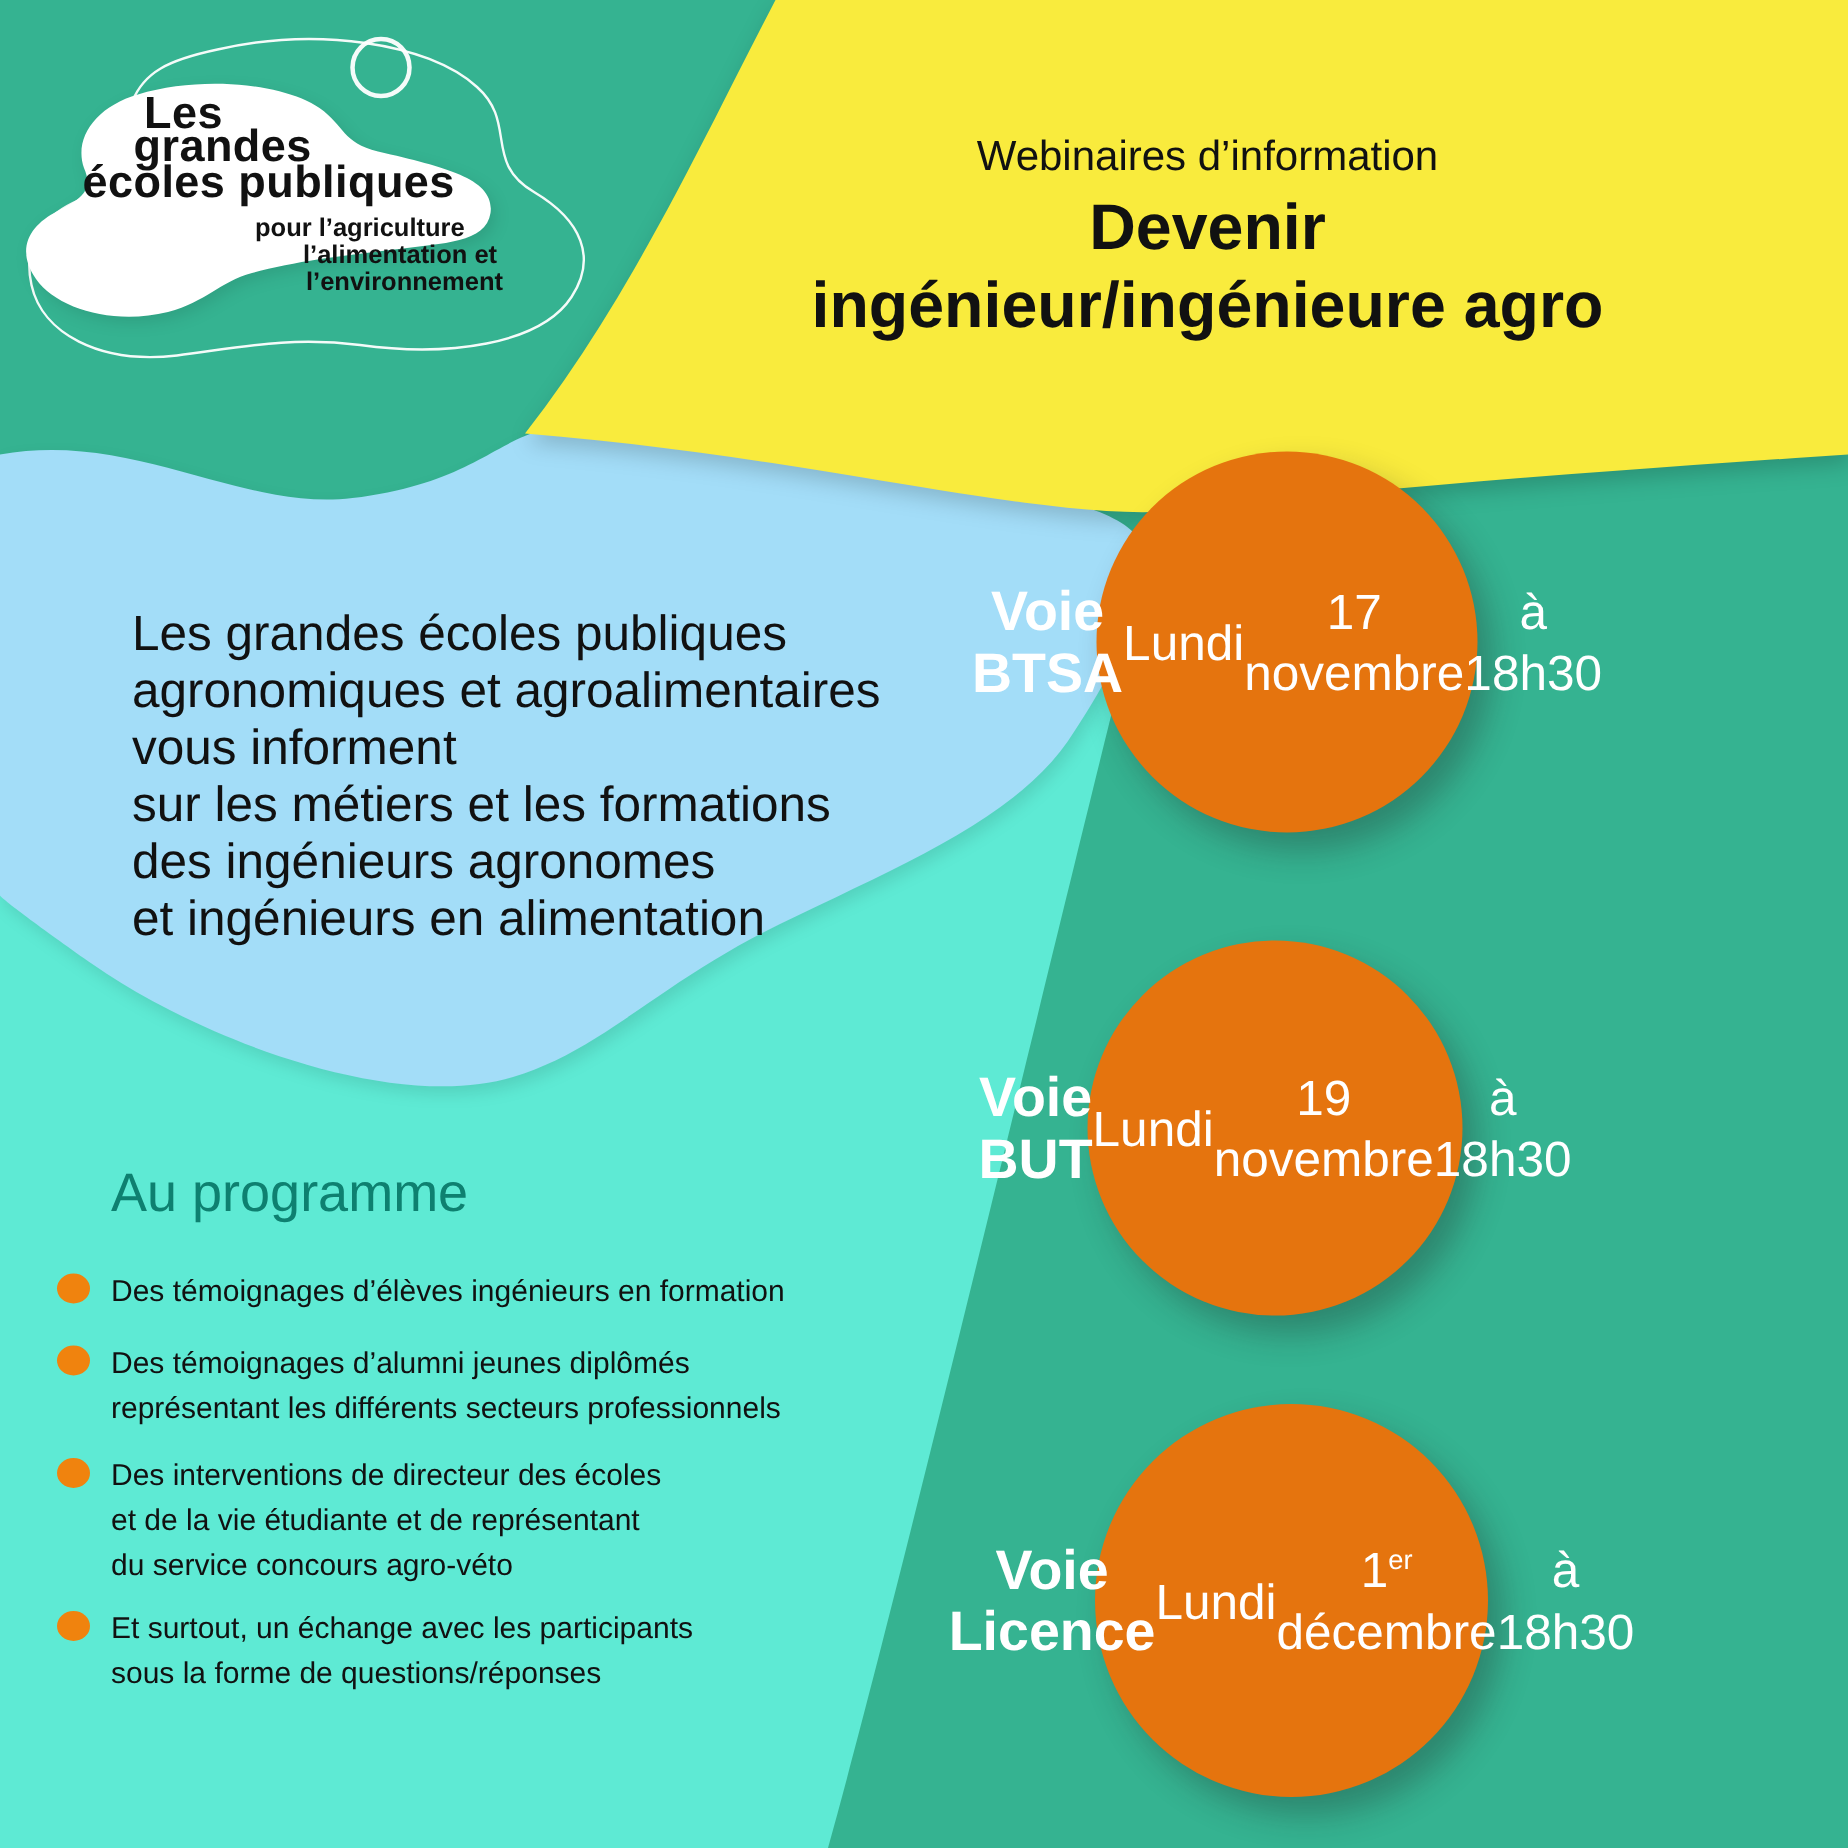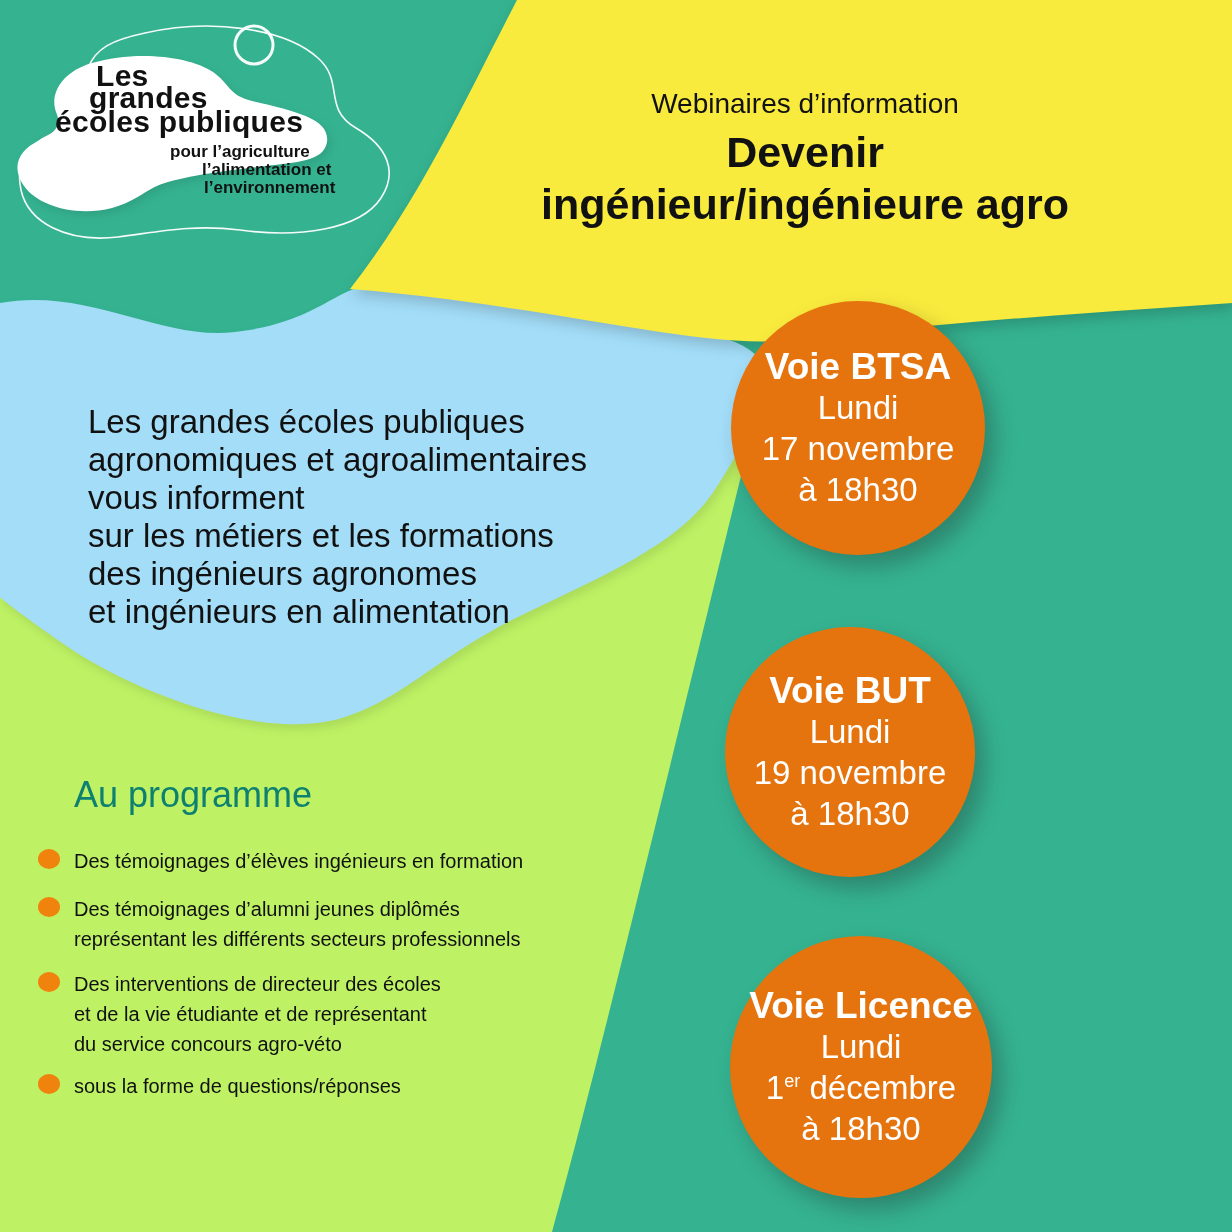--- a/index.html
+++ b/index.html
@@ -1,18 +1,18 @@
 <!DOCTYPE html>
 <html><head>
 <meta charset="utf-8">
 <style>
   html,body{margin:0;padding:0;background:#ffffff;}
   .poster{
     position:relative;width:1232px;height:1232px;overflow:hidden;
-    background:#bef264;font-family:"Liberation Sans",sans-serif;
+    background:#5eead4;font-family:"Liberation Sans",sans-serif;
     -webkit-font-smoothing:antialiased;
   }
   svg.bg{position:absolute;inset:0;width:1232px;height:1232px;}
   .shape-teal{fill:#35B391;}
   .shape-blue{fill:#A3DDF8;filter:drop-shadow(3px 5px 5px rgba(0,0,0,0.10));}
   .shape-yellow{fill:#F9EB3D;filter:drop-shadow(2px 6px 7px rgba(0,0,0,0.18));}
   .shape-logo-blob{fill:#ffffff;filter:drop-shadow(3px 4px 5px rgba(0,0,0,0.10));}
   .outline{fill:none;stroke:rgba(255,255,255,0.95);stroke-width:1.6;}
   .abs{position:absolute;white-space:nowrap;}
   
@@ -26,21 +26,21 @@
   
   .intro{position:absolute;left:88px;top:382px;font-size:33px;line-height:38px;color:#111111;margin-top:21px;}
   .intro b{font-weight:400;}
   
   .program-heading{position:absolute;left:74px;top:774px;font-size:36px;color:#0E8070;font-weight:400;}
   .bullet-dot{position:absolute;width:22px;height:20px;border-radius:50%;background:#F0830E;left:38px;}
   .bullet-text{position:absolute;left:74px;font-size:20px;line-height:30px;color:#111111;}
   
   .circle{
     position:absolute;border-radius:50%;background:#E5740E;color:#ffffff;
-    display:flex;flex-direction:column;align-items:center;justify-content:center;
+    display:flex;flex-direction:row;align-items:center;justify-content:center;
     text-align:center;box-shadow:10px 12px 22px rgba(30,30,30,0.30);
   }
   .circle .track{font-size:37px;font-weight:700;line-height:41px;}
   .circle .row{font-size:33px;font-weight:400;line-height:41px;}
   .circle sup{font-size:0.55em;vertical-align:super;line-height:0;}
 </style>
 </head>
 <body>
 
 <div class="poster">
@@ -117,20 +117,21 @@
 
   <span class="bullet-dot" style="top:972px;"></span>
   <div class="bullet-text" style="top:969px;">
     <div>Des interventions de directeur des écoles</div>
     <div>et de la vie étudiante et de représentant</div>
     <div>du service concours agro-véto</div>
   </div>
 
   <span class="bullet-dot" style="top:1074px;"></span>
   <div class="bullet-text" style="top:1071px;">
+    <div>Et surtout, un échange avec les participants</div>
     <div>sous la forme de questions/réponses</div>
   </div>
 
   <div class="circle" style="left:731px;top:301px;width:254px;height:254px;">
     <div class="track">Voie BTSA</div>
     <div class="row">Lundi</div>
     <div class="row"><span>17 novembre</span><sup></sup><span></span></div>
     <div class="row">à 18h30</div>
   </div>
 

